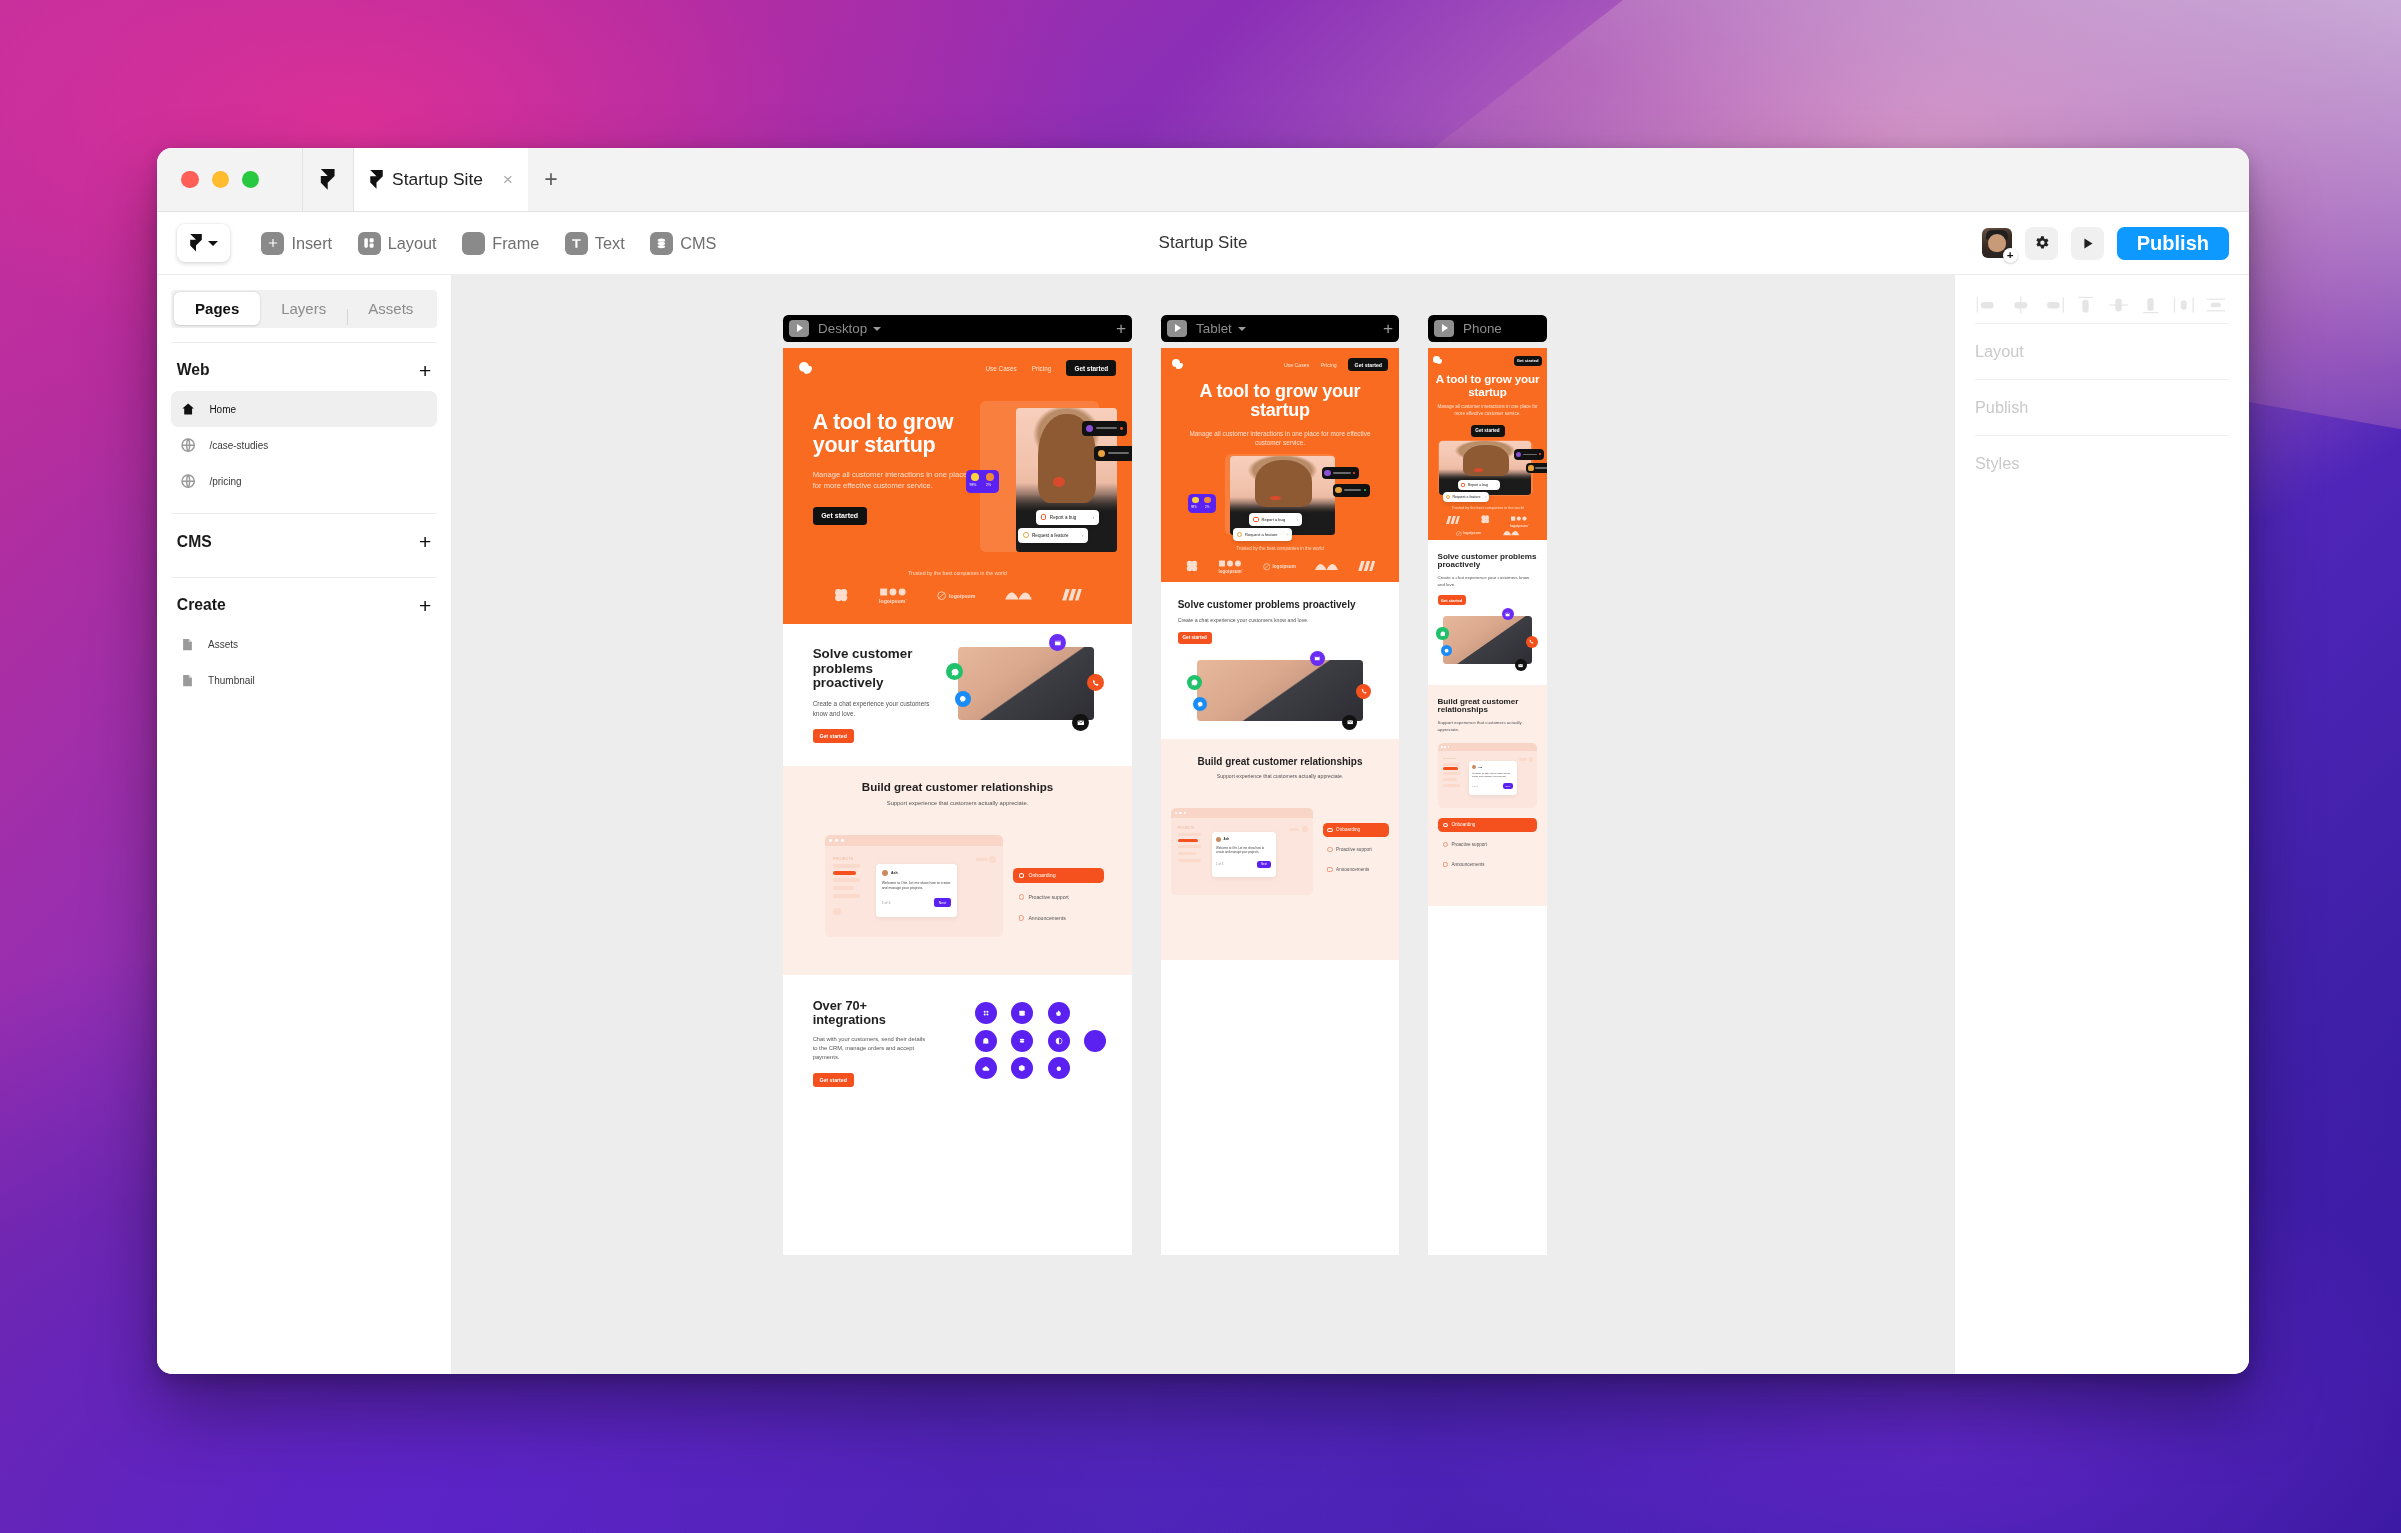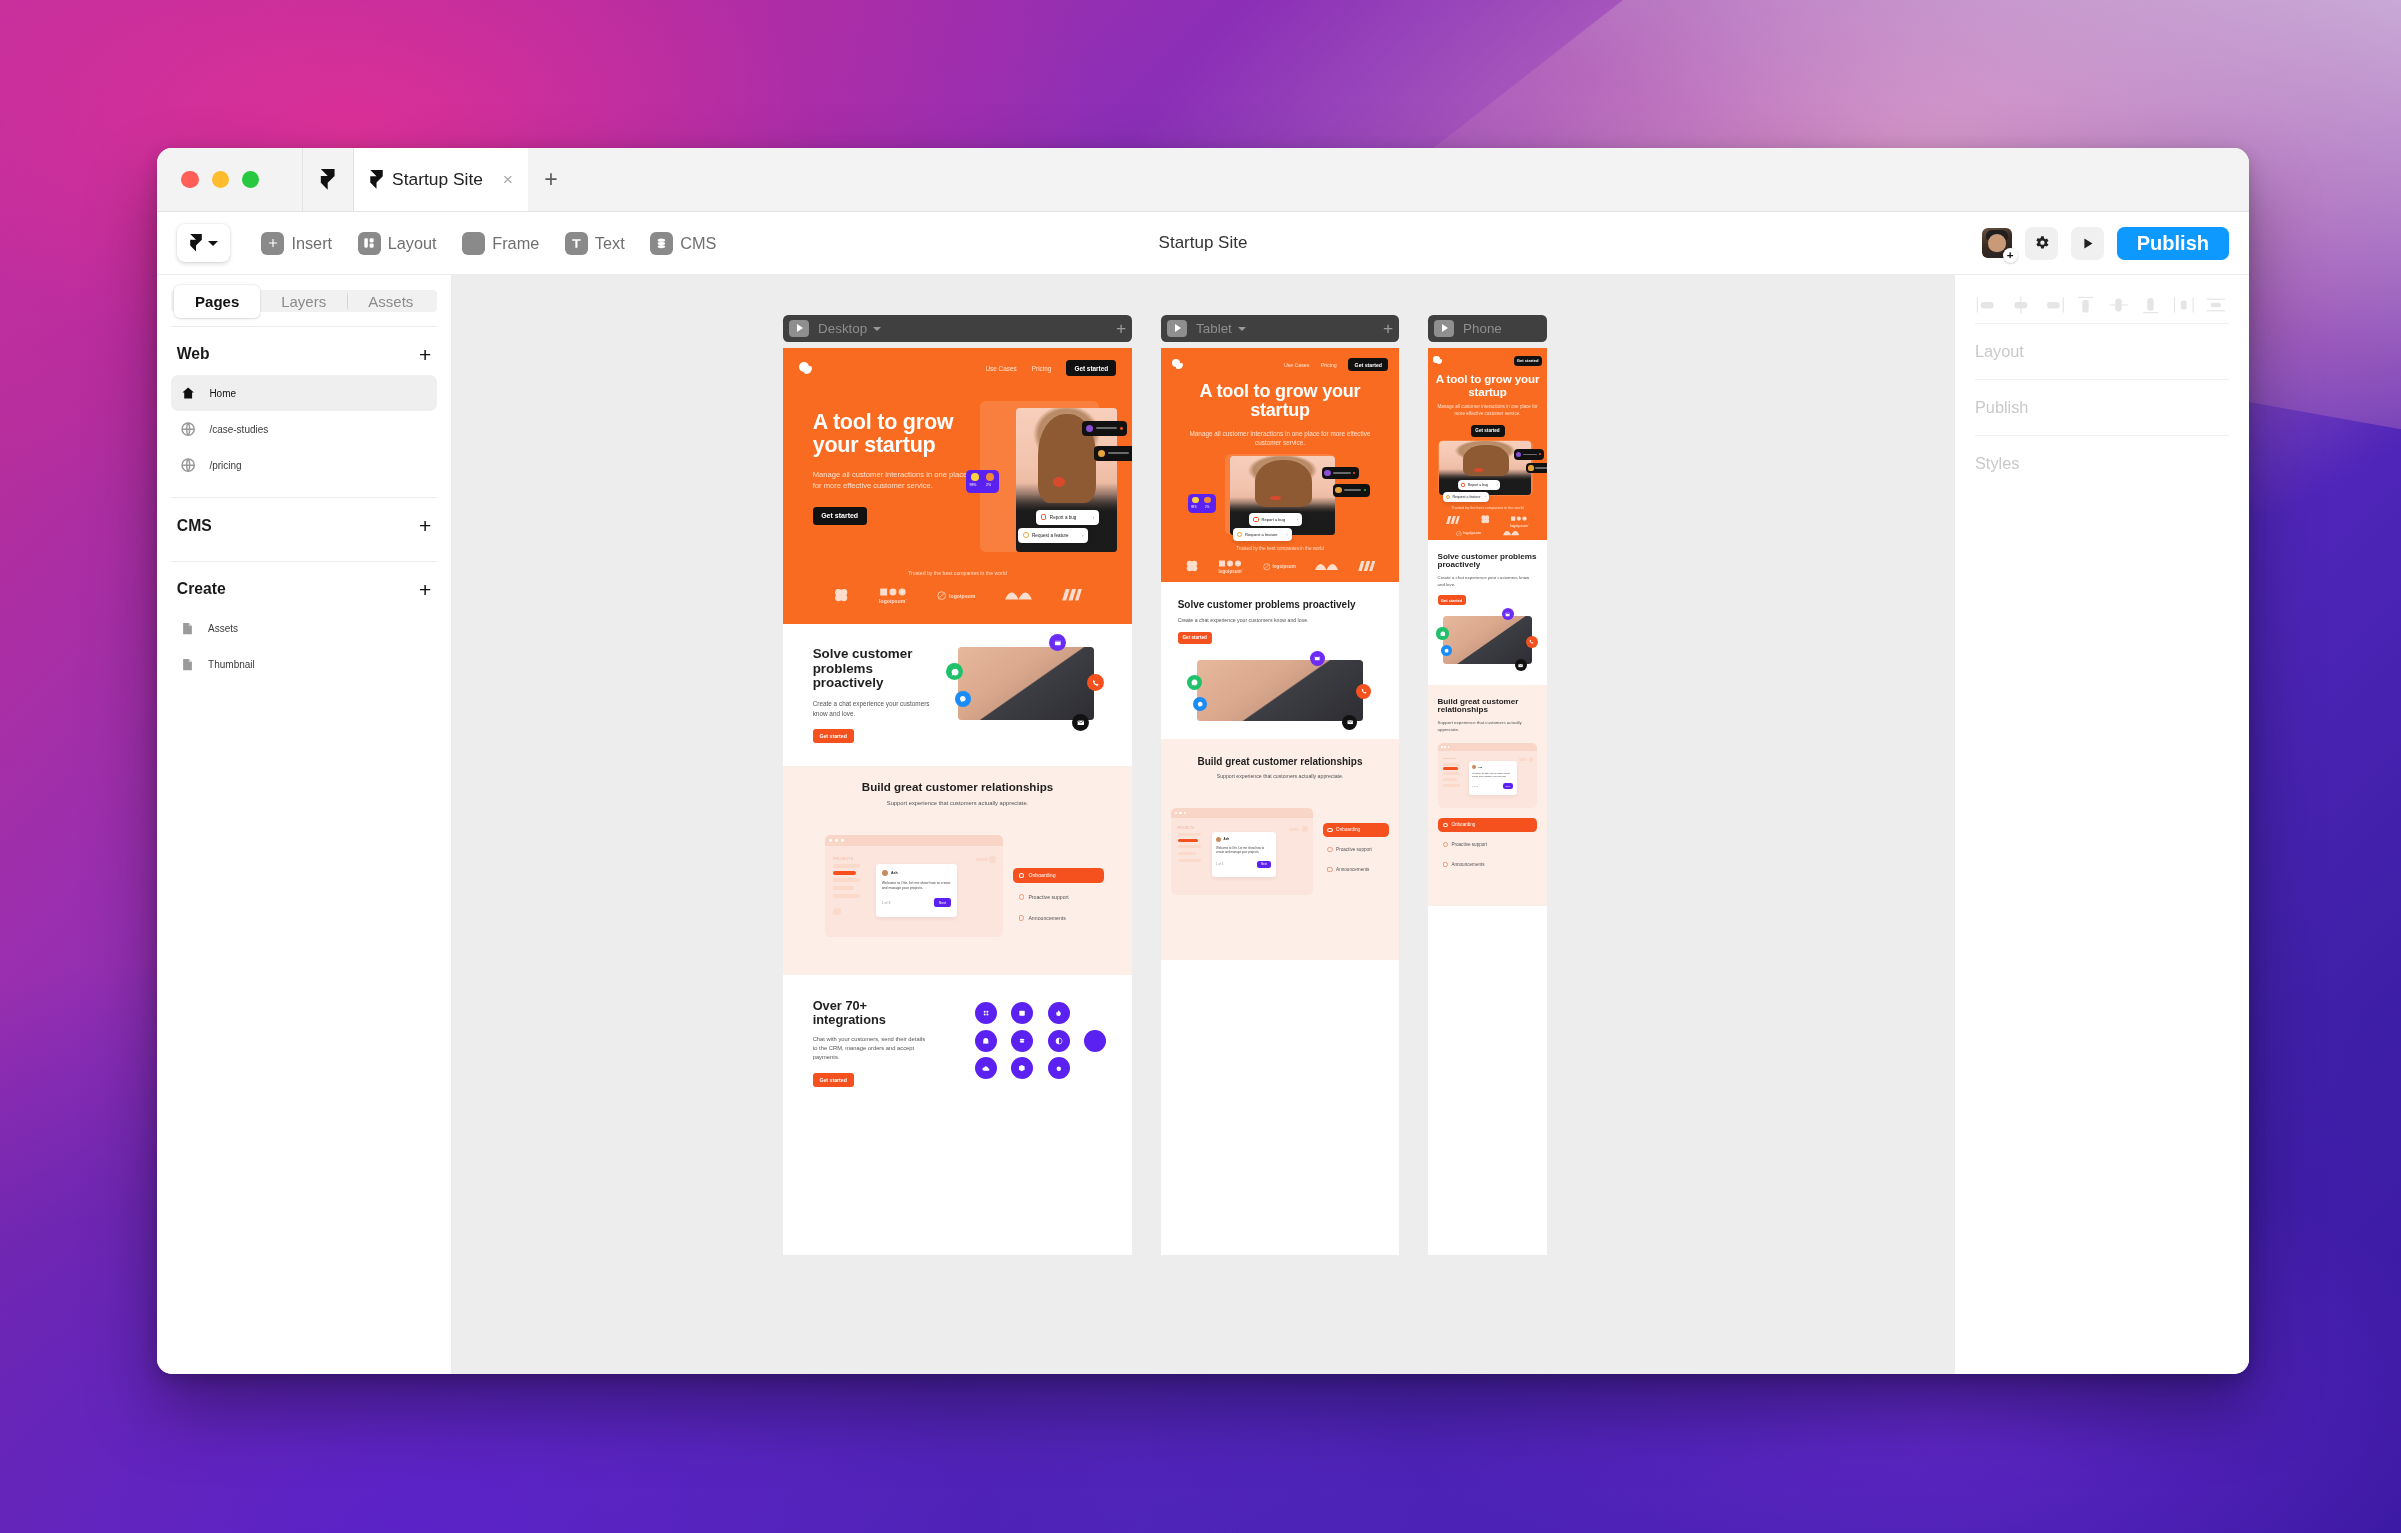--- a/index.html
+++ b/index.html
@@ -71,40 +71,40 @@
             display:flex; align-items:center; justify-content:center; }
   .publish { height:33px; padding: 0 20px; border-radius:7.6px; background:#0d99ff; color:#fff;
              font-size:20px; font-weight:600; display:flex; align-items:center; }
 
   
   .body { flex: 1 1 auto; display:flex; min-height:0; }
 
   
   .sidebar { width: 295px; flex:0 0 295px; background:#fff; border-right:0.6px solid #ececec;
              padding: 15px 14px 0 14px; }
-  .segmented { height: 22px; background:#f1f1f1; border-radius:4px; display:flex; align-items:center;
+  .segmented { height: 38px; background:#f1f1f1; border-radius:4px; display:flex; align-items:flex-end;
                padding: 2.9px; gap: 0; position:relative; }
   .seg { flex:1; text-align:center; font-size:15px; color:#8b8b8b; line-height:33px; border-radius:5.8px; }
   .seg.active { background:#fff; color:#111; font-weight:700;
                 box-shadow:0 0.6px 2.3px rgba(0,0,0,.14), 0 0 0 0.6px rgba(0,0,0,.03); }
   .seg-div { width:0.6px; height:16.3px; background:#d6d6d6; }
   .divider { height:0.6px; background:#ededed; margin: 14px 0 0 0; }
   .grp { display:flex; align-items:center; justify-content:space-between; padding: 17.4px 5.8px 10.5px 5.8px; }
   .grp-label { font-size:15.7px; font-weight:700; color:#1a1a1a; }
   .grp-plus { font-size:21px; color:#111; font-weight:400; line-height:1; }
   .page-row { display:flex; align-items:center; gap:12.8px; height: 36px; padding: 0 9.3px; border-radius:7px; }
   .page-row.active { background:#efefef; }
   .page-row .p-label { font-size:10px; color:#3a3a3a; }
   .page-row.active .p-label { color:#111; font-weight:500; }
 
   
   .canvas { flex:1 1 auto; background:#ededed; position:relative; overflow:hidden; }
 
   .frame { position:absolute; }
-  .frame-bar { display:flex; align-items:center; height: 27px; background:#404040; border-radius:5.2px;
+  .frame-bar { display:flex; align-items:center; height: 27px; background:#000000; border-radius:5.2px;
                padding: 0 5.8px; margin-bottom: 5.8px; }
   .play { width:20px; height:16.3px; border-radius:4.1px; background:#8f8f8f;
           display:flex; align-items:center; justify-content:center; }
   .play::after { content:''; width:0;height:0;border-left:6.4px solid #fff;
                  border-top:4.1px solid transparent;border-bottom:4.1px solid transparent; margin-left:1.7px;}
   .frame-name { font-size:13.4px; color:#8d8d8d; margin-left:9.3px; }
   .frame-chev { margin-left:5.8px; width:0;height:0;border-left:4.1px solid transparent;border-right:4.1px solid transparent;border-top:4.1px solid #9a9a9a; }
   .frame-plus { margin-left:auto; font-size:17.4px; color:#9c9c9c; line-height:1; }
   .frame-body { background:#fff; overflow:hidden; position:relative; }
 

